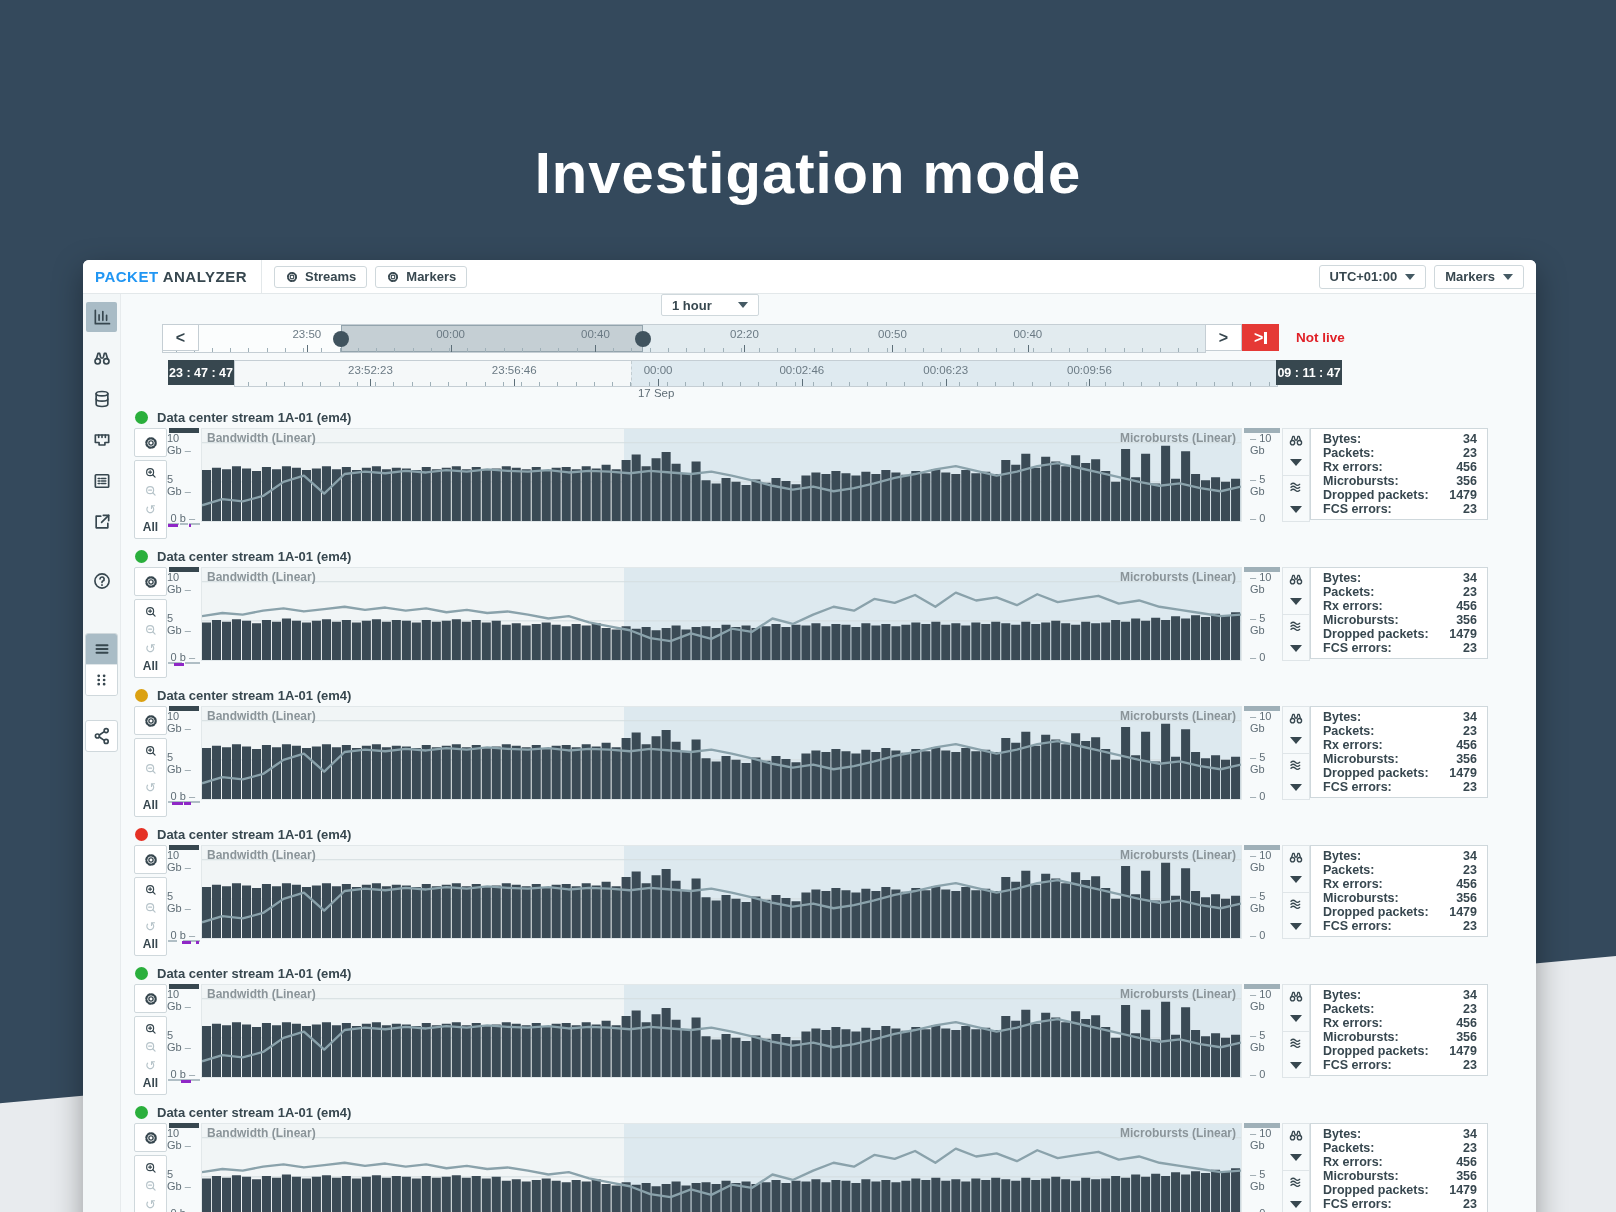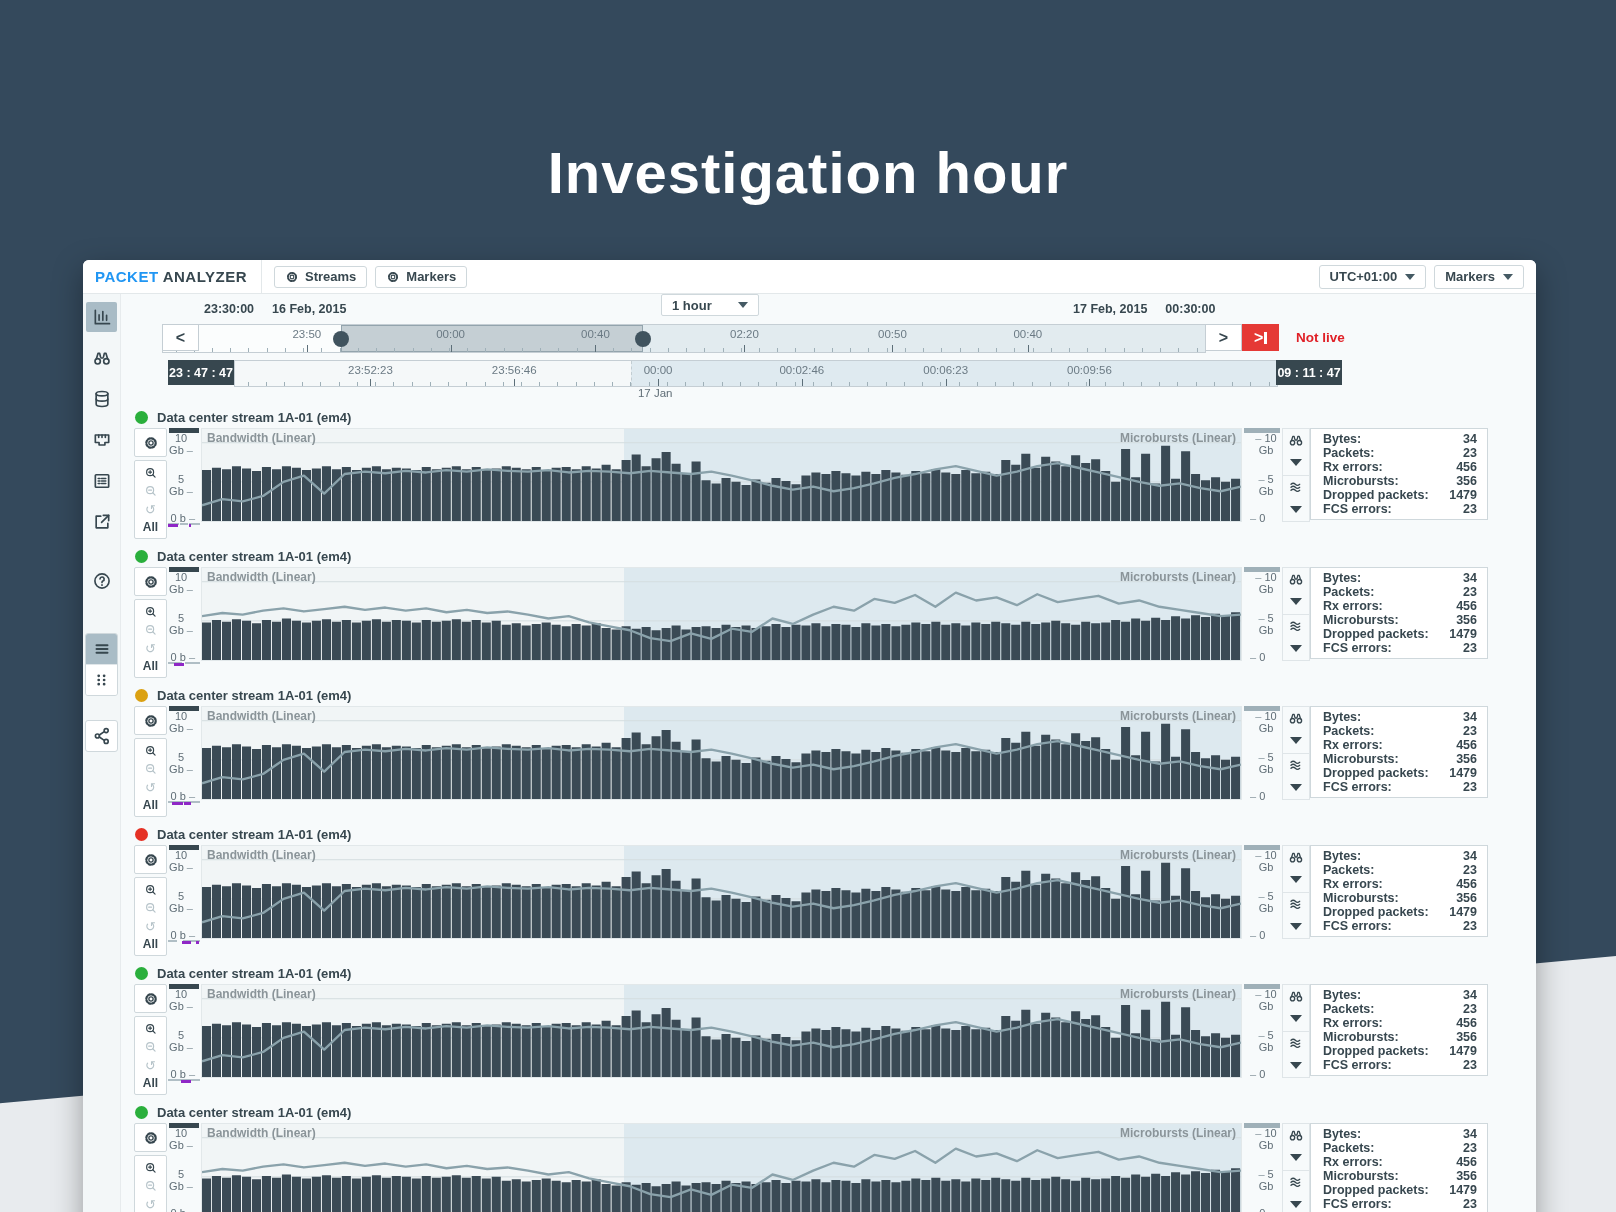--- a/index.html
+++ b/index.html
@@ -102,21 +102,21 @@
             grid-template-rows:94px 11px 7px;}
   .tools{grid-area:1/1/4/2;}
   .tool-box{border:1px solid #cfd8dc;background:#fff;border-radius:2px;margin-bottom:3px;
             display:flex;flex-direction:column;align-items:center;}
   .gearbox{height:27px;justify-content:center;cursor:pointer;}
   .zoombox{padding:3px 0 2px;}
   .tbtn{height:18px;display:flex;align-items:center;justify-content:center;width:100%;cursor:pointer;}
   .tbtn.undo{font-size:13px;color:#37474f;line-height:1;}
   .tbtn.dis .ic{stroke:#b7c4ca;} .tbtn.dis{color:#b7c4ca;}
   .tbtn.all{font-size:12px;font-weight:bold;color:#37474f;}
-  .yaxis{position:relative;font-size:11px;color:#5f6d76;text-align:center;}
+  .yaxis{position:relative;font-size:11px;color:#5f6d76;}
   .yaxis.left .al{position:absolute;right:6px;}
   .yaxis.left .al::after{content:"–";margin-left:3px;color:#8a99a1;}
   .yaxis.right .al{position:absolute;left:8px;}
   .yaxis.right .al::before{content:"–";margin-right:3px;color:#8a99a1;}
   .al.a0{top:4px;} .al.a1{top:45px;} .al.a2{top:84px;}
   .axis-cap{position:absolute;top:0;height:5px;left:2px;right:2px;}
   .axis-cap.dark{background:#37474f;} .axis-cap.gray{background:#9fb0b8;}
   .chart{position:relative;background:#f1f5f6;border:1px solid #e2e8ea;box-sizing:border-box;overflow:hidden;}
   .chart .ov{position:absolute;top:0;bottom:0;left:40.6%;right:0;background:#dde9ef;}
   .plot{position:absolute;top:0;left:0;width:100%;height:100%;}
@@ -197,21 +197,21 @@
       <path d="M8 10.5h5M15 15l4 4"></path>
     </symbol>
   <symbol id="i-waves" viewBox="0 0 24 24">
       <path d="M4.5 8c2.2-2.2 4.3-2.2 6.5 0s4.3 2.2 6.5 0M4.5 12.5c2.2-2.2 4.3-2.2 6.5 0s4.3 2.2 6.5 0M4.5 17c2.2-2.2 4.3-2.2 6.5 0s4.3 2.2 6.5 0"></path>
     </symbol>
 </svg>
 
 <div class="wedge-med"></div>
 <div class="wedge-light"></div>
 
-<h1 class="big-title">Investigation hour</h1>
+<h1 class="big-title">Investigation mode</h1>
 
 <div class="window">
 
   <div class="appbar">
     <div class="brand">
       <span class="b1">PACKET</span>
       <span class="b2">ANALYZER</span>
     </div>
     <div class="vdiv"></div>
     <button class="hbtn">
@@ -291,28 +291,20 @@
         <div class="sideitem sharebtn">
           <svg class="icon20 ic">
             <use href="#i-share"></use>
           </svg>
         </div>
       </div>
 
     <div class="content">
 
       <div class="timenav">
-        <div class="tn-topline">
-          <span class="tn-left">
-            <span>23:30:00</span><span class="tgap"></span><span>16 Feb, 2015</span>
-          </span>
-          <span class="tn-right">
-            <span>17 Feb, 2015</span><span class="tgap"></span><span>00:30:00</span>
-          </span>
-        </div>
         <div class="hourdrop">
           <span>1 hour</span>
           <span class="caret-down"></span>
         </div>
 
         <button class="navbtn btn-prev">&lt;</button>
         <div class="overview" id="overview">
             <div class="ov-post" style="left: 46.1%; right: 0px;"></div>
             <div class="ov-sel" style="left: 17.1%; width: 29%;"></div>
             <div class="tick" style="left: 1.2%;"></div>
@@ -458,21 +450,21 @@
             <span class="tlabel" style="left: 40.6%;">00:00</span>
             <div class="tick major" style="left: 40.6%;"></div>
             <span class="tlabel" style="left: 54.4%;">00:02:46</span>
             <div class="tick major" style="left: 54.4%;"></div>
             <span class="tlabel" style="left: 68.2%;">00:06:23</span>
             <div class="tick major" style="left: 68.2%;"></div>
             <span class="tlabel" style="left: 82%;">00:09:56</span>
             <div class="tick major" style="left: 82%;"></div>
           </div>
         <div class="badge end">09 : 11 : 47</div>
-        <span class="daylabel" id="daylabel" style="left: 516.96px;">17 Jan</span>
+        <span class="daylabel" id="daylabel" style="left: 516.96px;">17 Sep</span>
       </div>
 
       <div class="rows" id="rows">
   <section class="row">
     <div class="row-head">
       <span class="dot" style="background: rgb(42, 175, 60);"></span>
       <span class="row-title">Data center stream 1A-01 (em4)</span>
     </div>
     <div class="row-body">
       <div class="tools">

